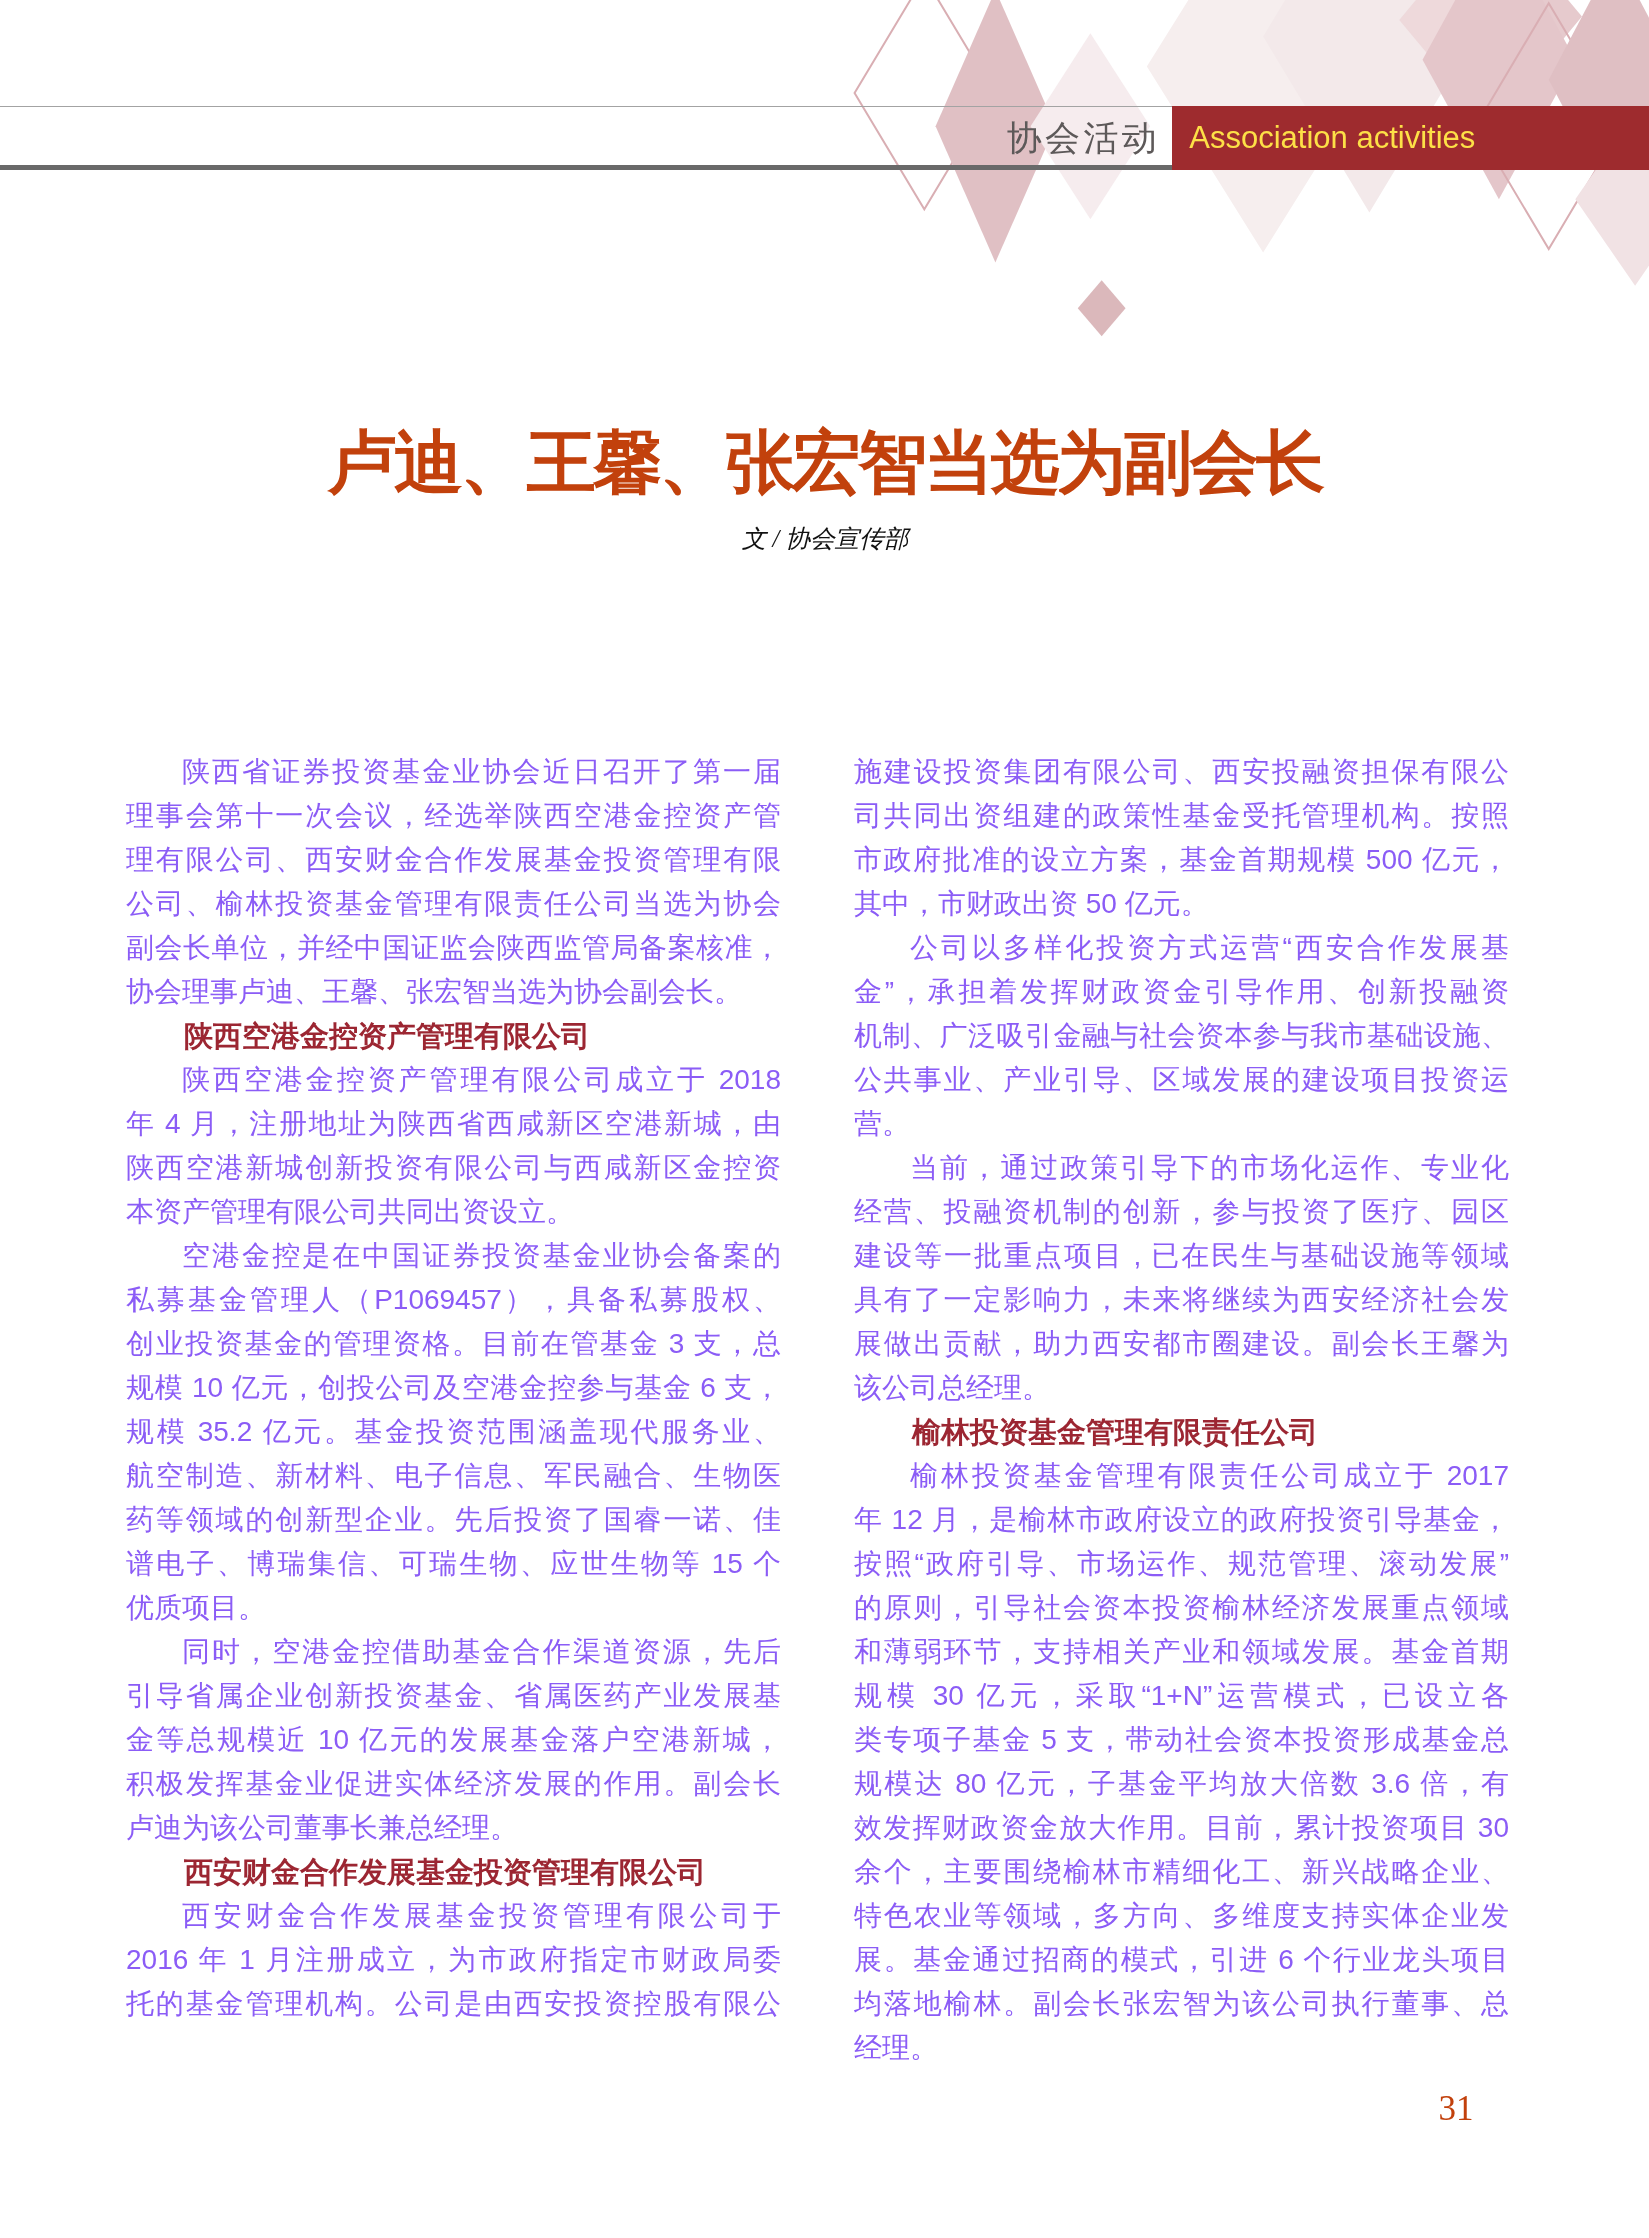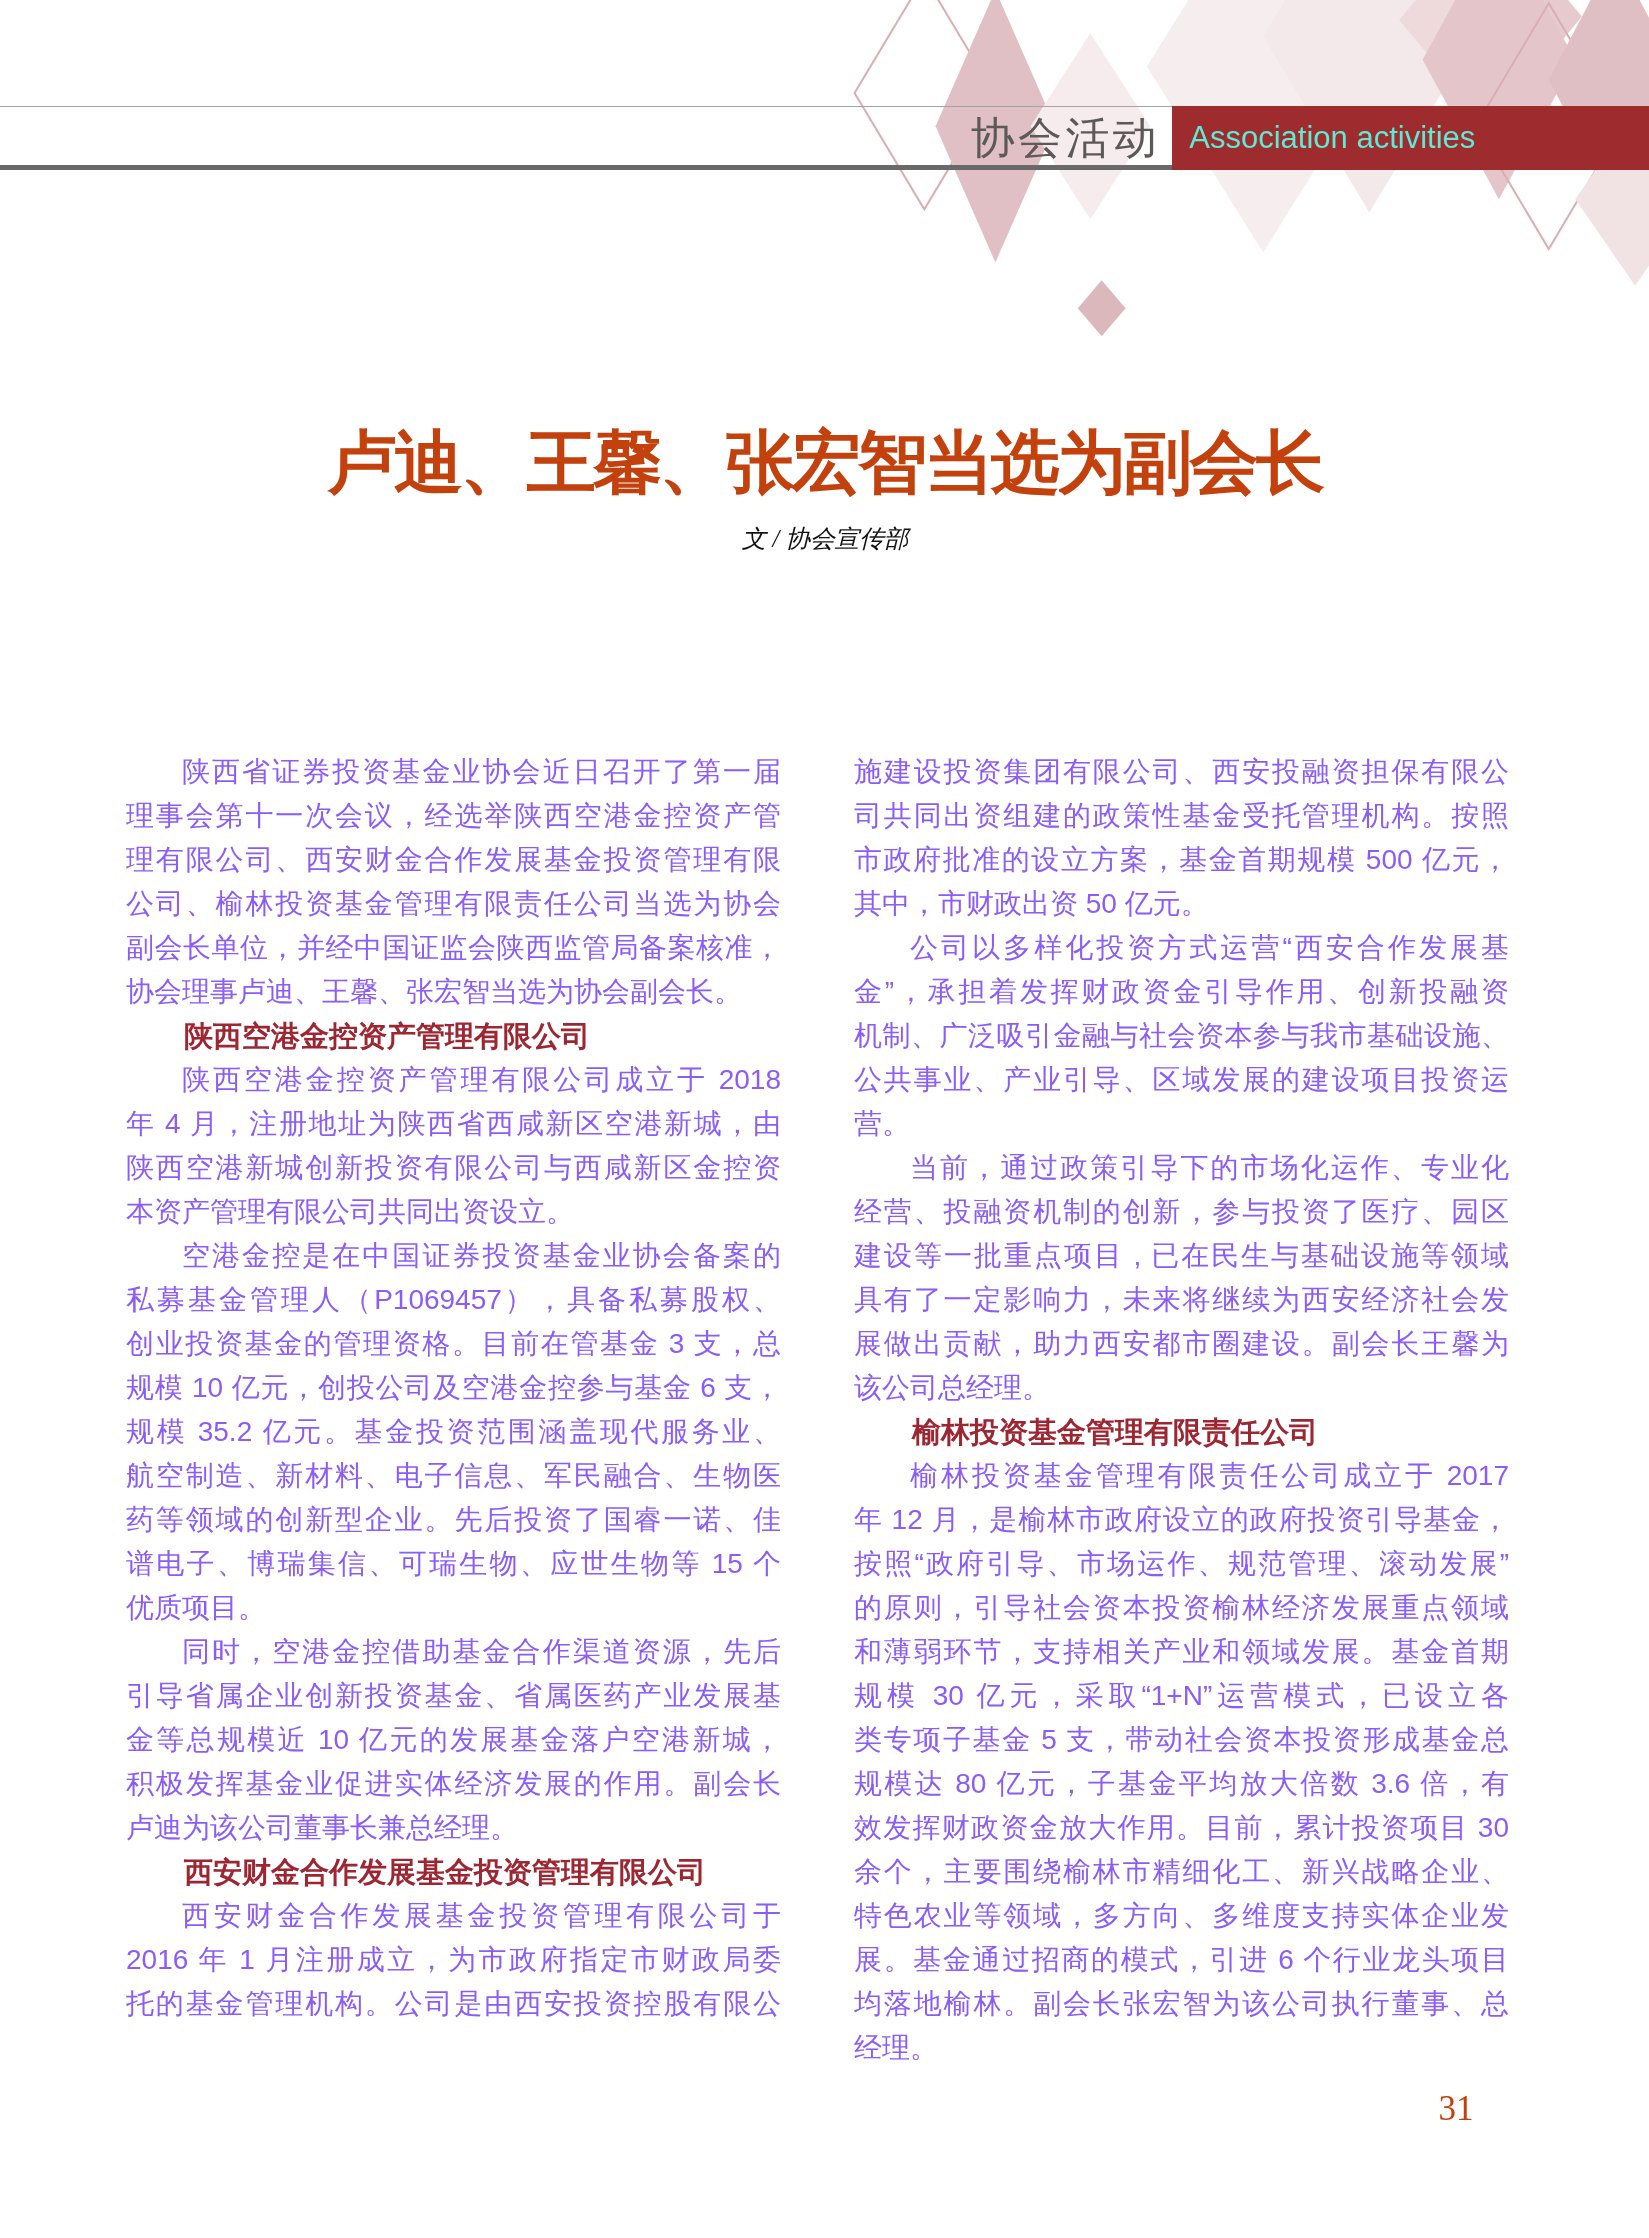--- a/index.html
+++ b/index.html
@@ -32,35 +32,35 @@
     position: absolute;
     left: 0; top: 165px;
     width: 1650px; height: 5.3px;
   }
   .tab-cn {
     position: absolute;
     left: 904px; top: 106px;
     width: 256px; height: 64px;
     line-height: 64px;
     text-align: right;
-    font-size: 44px;
+    font-size: 35px;
     letter-spacing: 3.3px;
   }
   .banner {
     position: absolute;
     left: 1172px; top: 106px;
     width: 478px; height: 64px;
   }
   .banner-label {
     position: absolute;
     left: 17.3px; top: 0;
     height: 64px;
     line-height: 64px;
     font-size: 31px;
-    color: #5eead4;
+    color: #fde047;
     white-space: nowrap;
   }
   
   .article-title {
     position: absolute;
     left: 0; top: 420px;
     width: 1650px;
     text-align: center;
     font-family: "Liberation Serif", "DejaVu Serif", serif;
     font-weight: 700;

